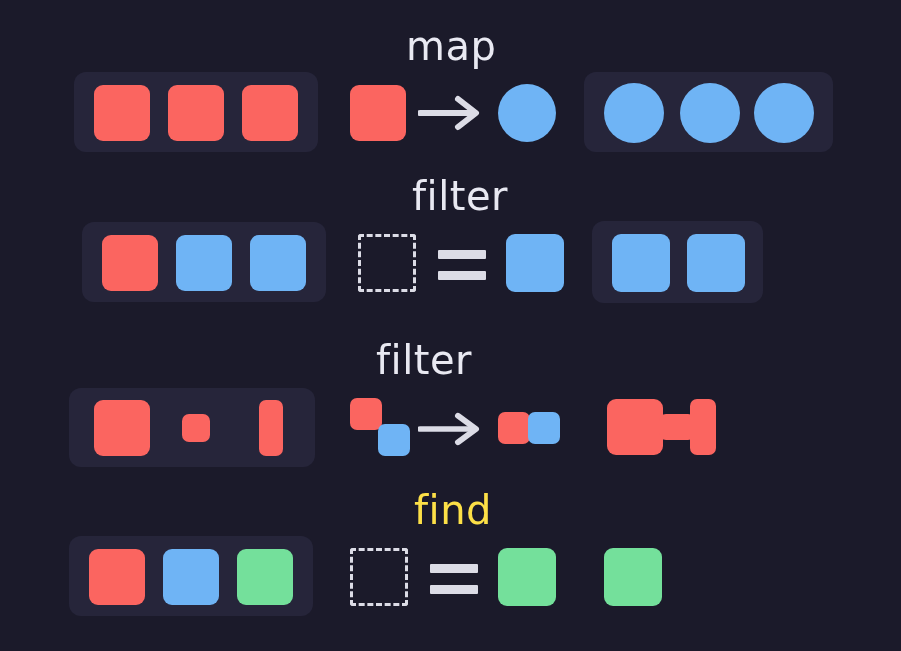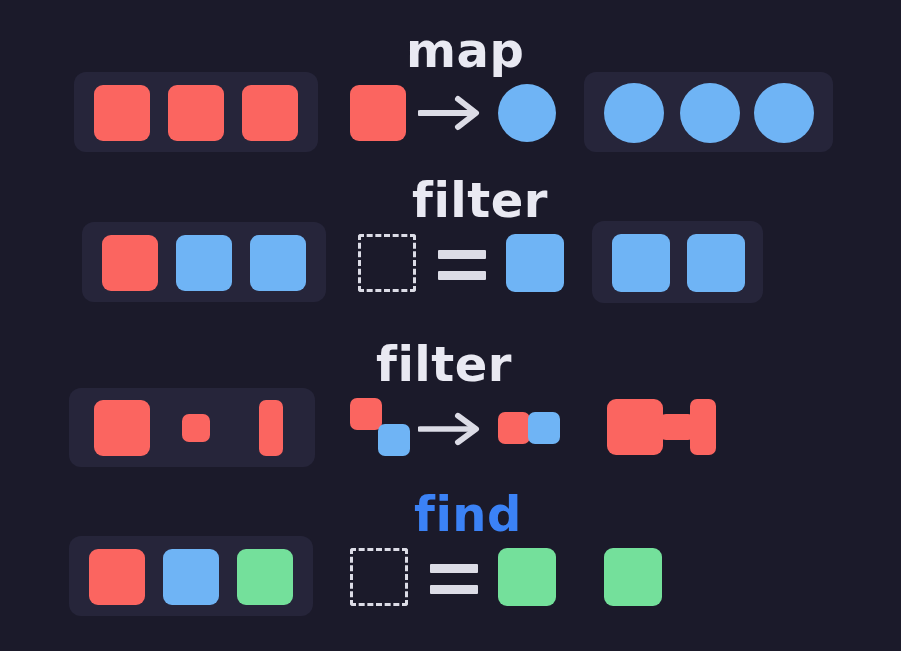--- a/index.html
+++ b/index.html
@@ -25,23 +25,23 @@
 
   .tray {
     position: absolute;
     background: #26253a;
     border-radius: 12px;
   }
 
   .op-label {
     position: absolute;
     color: #e9e9f2;
-    font-size: 48px;
+    font-size: 40px;
     line-height: 1;
-    font-weight: 700;
+    font-weight: 400;
     letter-spacing: 0.5px;
     white-space: nowrap;
     text-align: center;
   }
 
   .shape { position: absolute; }
 
   .sq   { border-radius: 9px; }
   .sq-s { border-radius: 7px; }
   .circ { border-radius: 50%; }
@@ -125,21 +125,21 @@
           <polyline points="40,4 58,18 40,32" fill="none" stroke="#dcdce6" stroke-width="6" stroke-linecap="round" stroke-linejoin="round"></polyline>
         </svg>
       </div>
       <div class="shape sq-s" style="left: 498px; top: 412px; width: 32px; height: 32px; background: rgb(251, 101, 96);"></div>
       <div class="shape sq-s" style="left: 528px; top: 412px; width: 32px; height: 32px; background: rgb(111, 180, 245);"></div>
       <div class="shape sq" style="left: 607px; top: 399px; width: 56px; height: 56px; background: rgb(251, 101, 96);"></div>
       <div class="shape sq-s" style="left: 659px; top: 414px; width: 36px; height: 26px; background: rgb(251, 101, 96);"></div>
       <div class="shape sq-s" style="left: 690px; top: 399px; width: 26px; height: 56px; background: rgb(251, 101, 96);"></div>
     </div>
     <div class="abs" style="left: 0px; top: 0px; width: 100%; height: 100%;">
-      <div class="op-label" style="left: 414px; top: 490px; color: #3b82f6;">find</div>
+      <div class="op-label" style="left: 414px; top: 490px; color: #fde047;">find</div>
       <div class="tray" style="left: 69px; top: 536px; width: 244px; height: 80px; background: rgb(38, 37, 58);"></div>
       <div class="shape sq" style="left: 89px; top: 549px; width: 56px; height: 56px; background: rgb(251, 101, 96);"></div>
       <div class="shape sq" style="left: 163px; top: 549px; width: 56px; height: 56px; background: rgb(111, 180, 245);"></div>
       <div class="shape sq" style="left: 237px; top: 549px; width: 56px; height: 56px; background: rgb(116, 224, 155);"></div>
       <div class="dashed-box" style="left: 350px; top: 548px; width: 58px; height: 58px; border-color: rgb(220, 220, 230);"></div>
       <div class="equals" style="left: 430px; top: 564px; width: 48px; height: 30px;">
         <i class="top" style="background: rgb(220, 220, 230);"></i>
         <i class="bot" style="background: rgb(220, 220, 230);"></i>
       </div>
       <div class="shape sq" style="left: 498px; top: 548px; width: 58px; height: 58px; background: rgb(116, 224, 155);"></div>

